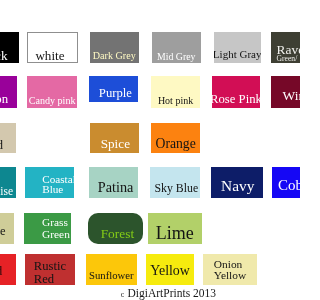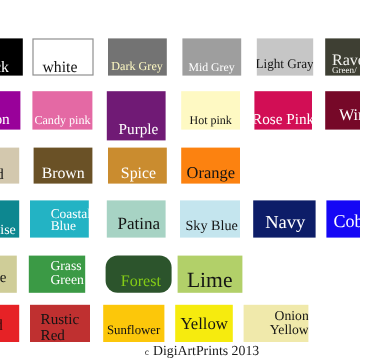--- a/index.html
+++ b/index.html
@@ -42,37 +42,34 @@
   <div class="sw two" style="left: 271.3px; top: 31.5px; width: 52px; height: 31.6px; line-height: 9.6px; justify-content: flex-start; padding-top: 13.2px; padding-bottom: 0px; padding-left: 5.3px; background-color: rgb(62, 63, 51); color: rgb(242, 242, 238);">
     <span class="l1" style="font-size:13.4px">Raven</span>
     <span class="l2" style="font-size:7.6px">Green/</span>
   </div>
   <div class="sw" style="left: -34px; top: 76.2px; width: 51.2px; height: 31.6px; justify-content: flex-start; padding-top: 16.5px; padding-bottom: 0px; padding-right: 9.6px; background-color: rgb(153, 1, 154); color: rgb(255, 255, 255);">
     <span class="l1" style="font-size:12.8px">Damson</span>
   </div>
   <div class="sw" style="left: 27px; top: 76.2px; width: 50.2px; height: 31.6px; background-color: rgb(228, 105, 164); color: rgb(255, 255, 255);">
     <span class="l1" style="font-size:10.1px">Candy pink</span>
   </div>
-  <div class="sw" style="left: 89px; top: 76.2px; width: 48.8px; height: 41px; padding-left: 4px; background-color: #701a75; color: rgb(255, 255, 255);">
+  <div class="sw" style="left: 89px; top: 76.2px; width: 48.8px; height: 26px; padding-left: 4px; background-color: #1d4ed8; color: rgb(255, 255, 255);">
     <span class="l1" style="font-size:12.7px">Purple</span>
   </div>
   <div class="sw" style="left: 151.2px; top: 76.2px; width: 48.7px; height: 31.6px; background-color: #fef9c3; color: rgb(20, 20, 20);">
     <span class="l1" style="font-size:10px">Hot pink</span>
   </div>
   <div class="sw" style="left: 211.6px; top: 76.2px; width: 48.7px; height: 31.6px; background-color: rgb(210, 14, 85); color: rgb(255, 255, 255);">
     <span class="l1" style="font-size:12.7px">Rose Pink</span>
   </div>
   <div class="sw" style="left: 270.8px; top: 76.2px; width: 52px; height: 31.6px; padding-bottom: 5px; background-color: rgb(118, 8, 40); color: rgb(255, 255, 255);">
     <span class="l1" style="font-size:13.5px">Wine</span>
   </div>
   <div class="sw" style="left: -35px; top: 122.5px; width: 51.2px; height: 30.8px; background-color: rgb(211, 200, 174); color: rgb(20, 20, 20);">
     <span class="l1" style="font-size:12.5px">Sand</span>
-  </div>
-  <div class="sw" style="left: 27.8px; top: 122.5px; width: 49.7px; height: 30.8px; padding-bottom: 2.8px; background-color: rgb(106, 81, 38); color: rgb(255, 255, 255);">
-    <span class="l1" style="font-size:13.2px">Brown</span>
   </div>
   <div class="sw" style="left: 89.5px; top: 122.5px; width: 49.7px; height: 30.8px; padding-bottom: 3.5px; padding-left: 2px; background-color: rgb(202, 140, 47); color: rgb(255, 255, 255);">
     <span class="l1" style="font-size:13.2px">Spice</span>
   </div>
   <div class="sw" style="left: 150.8px; top: 122.5px; width: 49.7px; height: 30.8px; background-color: rgb(252, 130, 16); color: rgb(20, 20, 20);">
     <span class="l1" style="font-size:13.7px">Orange</span>
   </div>
   <div class="sw" style="left: -34px; top: 166.7px; width: 50.3px; height: 31px; justify-content: flex-start; padding-top: 19.6px; padding-bottom: 0px; padding-right: 2.6px; background-color: rgb(13, 135, 144); color: rgb(255, 255, 255);">
     <span class="l1" style="font-size:11.6px">Turquoise</span>
   </div>
@@ -111,18 +108,18 @@
   <div class="sw two" style="left: 25px; top: 253.5px; width: 49.8px; height: 31px; line-height: 12.6px; justify-content: flex-start; padding-top: 6.6px; padding-bottom: 0px; padding-left: 8.8px; background-color: rgb(191, 48, 48); color: rgb(20, 20, 20);">
     <span class="l1" style="font-size:12.6px">Rustic</span>
     <span class="l2" style="font-size:12.6px">Red</span>
   </div>
   <div class="sw" style="left: 85.5px; top: 253.5px; width: 51.7px; height: 31px; padding-bottom: 4.3px; background-color: rgb(252, 199, 10); color: rgb(20, 20, 20);">
     <span class="l1" style="font-size:10.7px">Sunflower</span>
   </div>
   <div class="sw" style="left: 145.7px; top: 253.5px; width: 48.8px; height: 31px; padding-bottom: 6.8px; background-color: rgb(246, 235, 14); color: rgb(20, 20, 20);">
     <span class="l1" style="font-size:13.9px">Yellow</span>
   </div>
-  <div class="sw two" style="left: 202.8px; top: 253.5px; width: 54.5px; height: 31px; line-height: 11.2px; padding-bottom: 3px; padding-left: 11px; background-color: rgb(240, 233, 171); color: rgb(20, 20, 20); align-items: flex-end;">
+  <div class="sw two" style="left: 202.8px; top: 253.5px; width: 54.5px; height: 31px; line-height: 11.2px; padding-bottom: 3px; padding-left: 11px; background-color: rgb(240, 233, 171); color: rgb(20, 20, 20);">
     <span class="l1" style="font-size:11.4px">Onion</span>
     <span class="l2" style="font-size:11.4px">Yellow</span>
   </div>
   <div id="footer"><span class="cmark">c</span><span>DigiArtPrints 2013</span></div>
 </div>
 
 </body></html>

